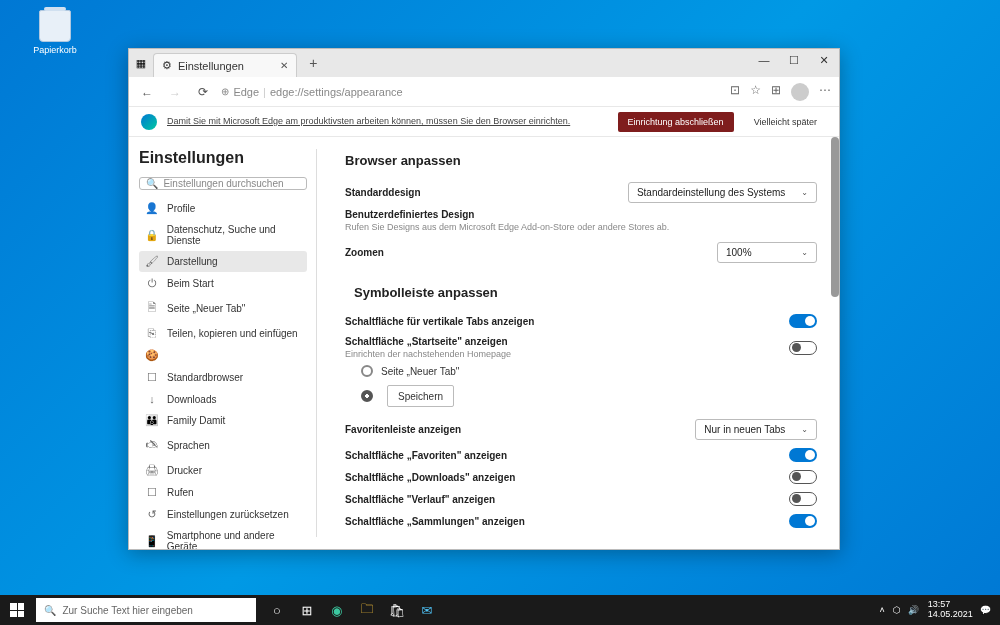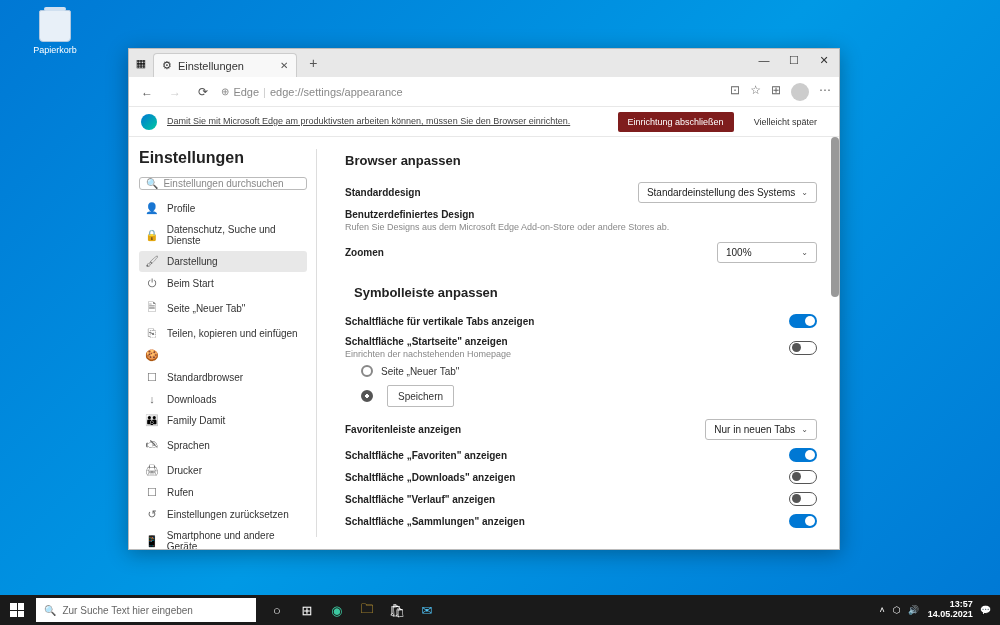--- a/index.html
+++ b/index.html
@@ -41,21 +41,21 @@
 .side-item { display: flex; align-items: center; gap: 8px; padding: 4px 6px; font-size: 10px; color: #333; border-radius: 3px; }
 .side-item.active { background: #e8e8e8; }
 .side-item .si-icon { width: 14px; text-align: center; color: #666; font-size: 11px; }
 
 .main { flex: 1; padding: 12px 22px 12px 28px; overflow-y: auto; }
 .main h3 { font-size: 13px; font-weight: 600; color: #222; margin-bottom: 14px; margin-top: 4px; }
 .main h3.sec2 { margin-top: 22px; margin-left: 9px; }
 .row { display: flex; justify-content: space-between; align-items: center; font-size: 10px; color: #222; margin-bottom: 6px; }
 .row .lbl { font-weight: 600; }
 .row .sub { font-size: 9px; color: #888; font-weight: normal; margin-top: 2px; }
-.dropdown { border: 1px solid #bbb; border-radius: 3px; padding: 4px 8px; font-size: 10px; display: flex; align-items: center; gap: 6px; min-width: 100px; justify-content: space-between; }
+.dropdown { border: 1px solid #bbb; border-radius: 3px; padding: 4px 8px; font-size: 10px; display: flex; align-items: center; gap: 16px; min-width: 100px; justify-content: space-between; }
 .dropdown .chev { font-size: 8px; color: #555; }
 .zoom-row { margin-top: 10px; }
 
 .toggle { width: 28px; height: 14px; border-radius: 8px; position: relative; }
 .toggle.on { background: #0078d4; }
 .toggle.on::after { content: ""; position: absolute; right: 2px; top: 2px; width: 10px; height: 10px; border-radius: 50%; background: #fff; }
 .toggle.off { background: #fff; border: 1px solid #555; }
 .toggle.off::after { content: ""; position: absolute; left: 2px; top: 1px; width: 9px; height: 9px; border-radius: 50%; background: #555; }
 
 .radio-group { padding-left: 16px; margin: 6px 0 12px; }
@@ -66,21 +66,21 @@
 .save-btn { border: 1px solid #bbb; padding: 3px 10px; font-size: 10px; margin-left: 6px; border-radius: 2px; height: 22px; display: flex; align-items: center; }
 
 .taskbar { position: absolute; bottom: 0; left: 0; right: 0; height: 30px; background: #1a1a1a; display: flex; align-items: center; color: #fff; font-size: 10px; }
 .start-btn { width: 34px; height: 30px; display: flex; align-items: center; justify-content: center; }
 .win-logo { width: 14px; height: 14px; display: grid; grid-template: 1fr 1fr / 1fr 1fr; gap: 1px; }
 .win-logo div { background: #fff; }
 .tb-search { background: #fff; height: 24px; width: 220px; margin: 0 2px; display: flex; align-items: center; padding: 0 8px; gap: 6px; color: #666; font-size: 10px; }
 .tb-icons { display: flex; align-items: center; height: 100%; margin-left: 4px; }
 .tb-icons .tbi { width: 30px; height: 30px; display: flex; align-items: center; justify-content: center; font-size: 13px; }
 .tray { margin-left: auto; display: flex; align-items: center; gap: 8px; padding-right: 8px; font-size: 9px; }
-.tray .time { text-align: right; line-height: 1.1; font-weight: bold; }
+.tray .time { text-align: left; line-height: 1.1; }
 </style>
 </head>
 <body>
 
 <div class="desktop-icon">
   <div class="bin"></div>
   <div>Papierkorb</div>
 </div>
 
 <div class="window">

